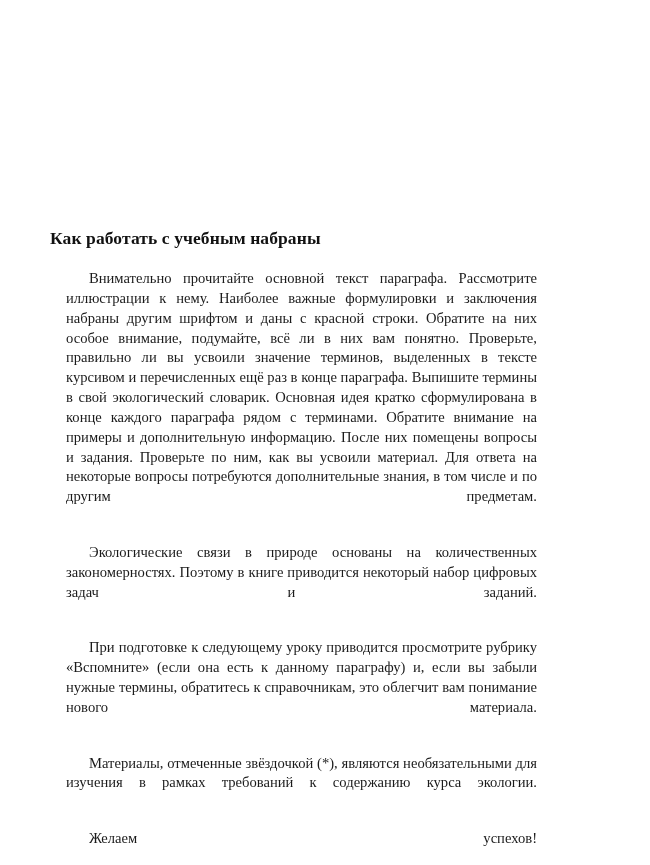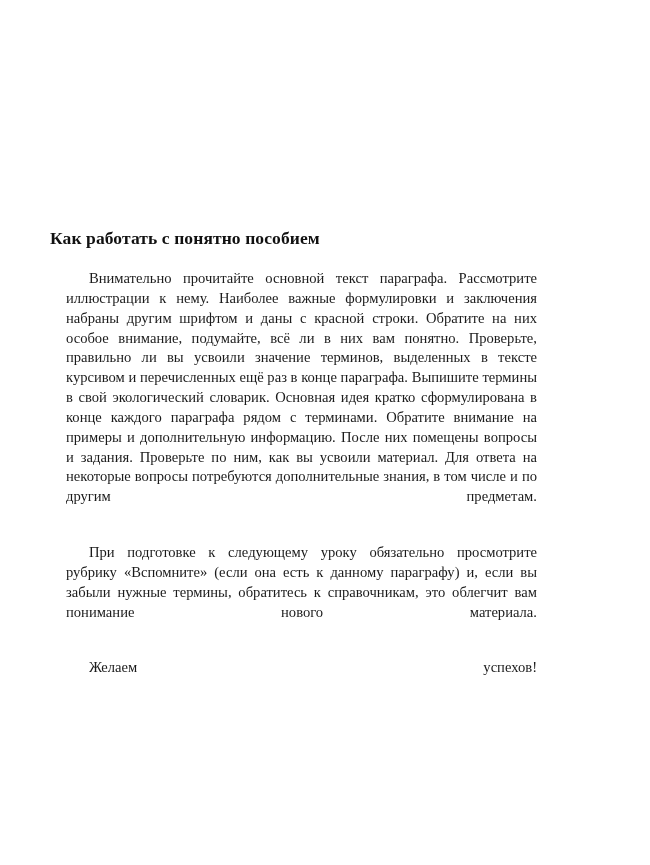--- a/index.html
+++ b/index.html
@@ -56,27 +56,29 @@
     display: inline-block;
     width: 100%;
   }
 </style>
 </head>
 <body>
 
 <div class="page">
   <div class="content-block">
 
-    <h1 class="page-heading">Как работать с понятно пособием</h1>
+    <h1 class="page-heading">Как работать с учебным набраны</h1>
 
     <div class="body-text">
       <p>Внимательно прочитайте основной текст параграфа. Рассмотрите иллюстрации к нему. Наиболее важные формулировки и заключения набраны другим шрифтом и даны с красной строки. Обратите на них особое внимание, подумайте, всё ли в них вам понятно. Проверьте, правильно ли вы усвоили значение терминов, выделенных в тексте курсивом и перечисленных ещё раз в конце параграфа. Выпишите термины в свой экологический словарик. Основная идея кратко сформулирована в конце каждого параграфа рядом с терминами. Обратите внимание на примеры и дополнительную информацию. После них помещены вопросы и задания. Проверьте по ним, как вы усвоили материал. Для ответа на некоторые вопросы потребуются дополнительные знания, в том числе и по другим предметам.</p>
 
+      <p>Экологические связи в природе основаны на количественных закономерностях. Поэтому в книге приводится некоторый набор цифровых задач и заданий.</p>
 
 
-      <p>При подготовке к следующему уроку обязательно просмотрите рубрику «Вспомните» (если она есть к данному параграфу) и, если вы забыли нужные термины, обратитесь к справочникам, это облегчит вам понимание нового материала.</p>
+      <p>При подготовке к следующему уроку приводится просмотрите рубрику «Вспомните» (если она есть к данному параграфу) и, если вы забыли нужные термины, обратитесь к справочникам, это облегчит вам понимание нового материала.</p>
 
+      <p>Материалы, отмеченные звёздочкой (*), являются необязательными для изучения в рамках требований к содержанию курса экологии.</p>
 
       <p>Желаем успехов!</p>
     </div>
 
   </div>
 </div>
 
 </body></html>

